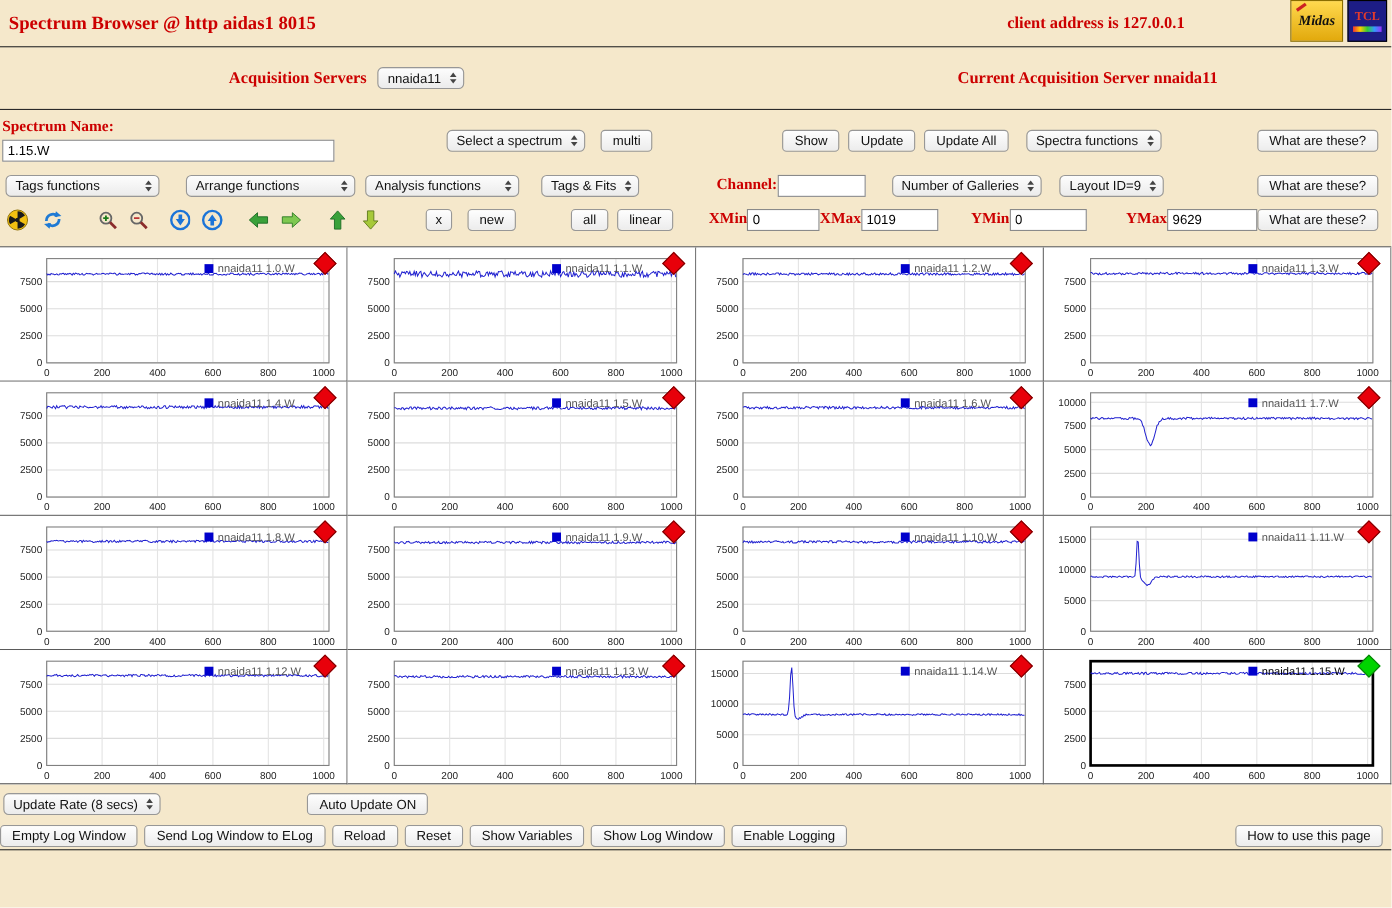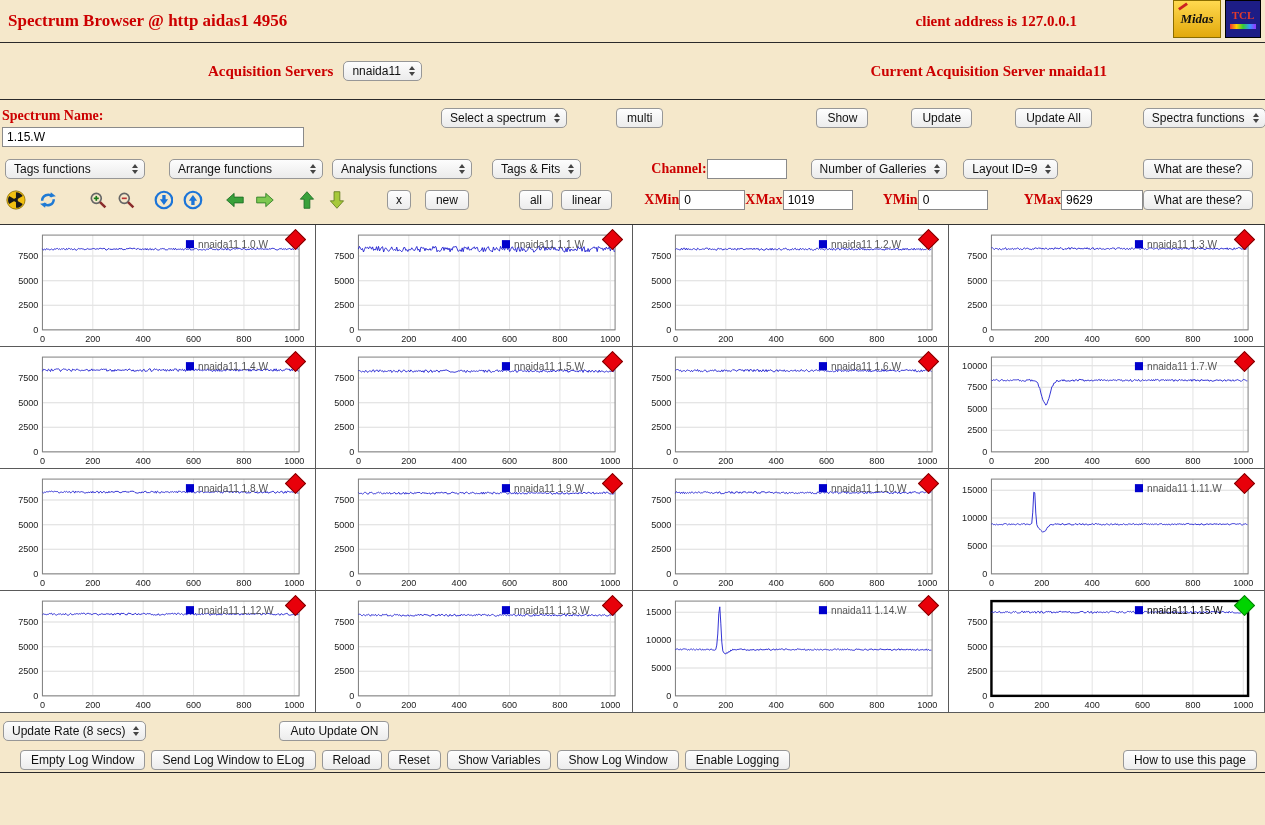--- a/index.html
+++ b/index.html
@@ -41,21 +41,21 @@
   .sel-arrows{display:inline-flex;flex-direction:column;gap:2px;margin-left:8px;}
   .sel-arrows i{display:block;width:0;height:0;border-left:3.5px solid transparent;border-right:3.5px solid transparent;}
   .sel-arrows .up{border-bottom:4px solid #444;}
   .sel-arrows .dn{border-top:4px solid #444;}
   input.text{border:1px solid #8a8a8a;background:#fff;font:12px "Liberation Sans",sans-serif;
     padding:1px 4px;height:16px;box-sizing:content-box;}
 
   
   .controls{padding:8px 0 12px 0;}
   .row{display:flex;align-items:center;}
-  .row1{align-items:flex-start;gap:35px;}
+  .row1{align-items:center;}
   .name-col{display:flex;flex-direction:column;margin-left:2px;}
   .name-col .rlabel{font-size:14px;margin-bottom:3px;}
   .what{margin-left:auto;margin-right:12px;}
   .row2{margin-top:12px;}
   .row3{margin-top:9px;}
   .minilabel{font-size:14px;}
 
   .icon{width:24px;height:24px;display:inline-block;}
   .icon svg{width:100%;height:100%;display:block;}
 
@@ -63,30 +63,30 @@
   #plots-grid{border-top:1px solid #333;background:#fff;display:grid;
     grid-template-columns:repeat(4,1fr);grid-auto-rows:122px;}
   .plot-cell{position:relative;border-right:1px solid #5a5a5a;border-bottom:1px solid #5a5a5a;
     background:#fff;box-sizing:border-box;overflow:hidden;}
   .plot-cell svg{width:100%;height:100%;display:block;}
   .diamond{position:absolute;top:7px;right:12px;width:13px;height:13px;transform:rotate(45deg);}
 
   
   .footer{padding-top:8px;}
   .frow1{display:flex;align-items:center;margin-left:3px;}
-  .frow2{display:flex;align-items:center;margin:9px 0 0 20px;justify-content:center;}
+  .frow2{display:flex;align-items:center;margin:9px 0 0 0;justify-content:center;}
   .frow2 .btn{margin-right:6px;}
   .lastupd{text-align:right;padding:10px 6px 6px 0;font-size:15px;}
   .bottom-rule{margin-top:2px;}
 </style>
 </head>
 <body>
 
 <div class="header">
-  <span class="title rlabel">Spectrum Browser @ http aidas1 4956</span>
+  <span class="title rlabel">Spectrum Browser @ http aidas1 8015</span>
   <span class="client rlabel">client address is 127.0.0.1</span>
   <div class="logos">
     <div class="midas-logo">
       <span class="slash"></span>
       <span>Midas</span>
     </div>
     <div class="tcl-logo">
       <span>TCL</span>
       <div class="rainbow"></div>
     </div>

